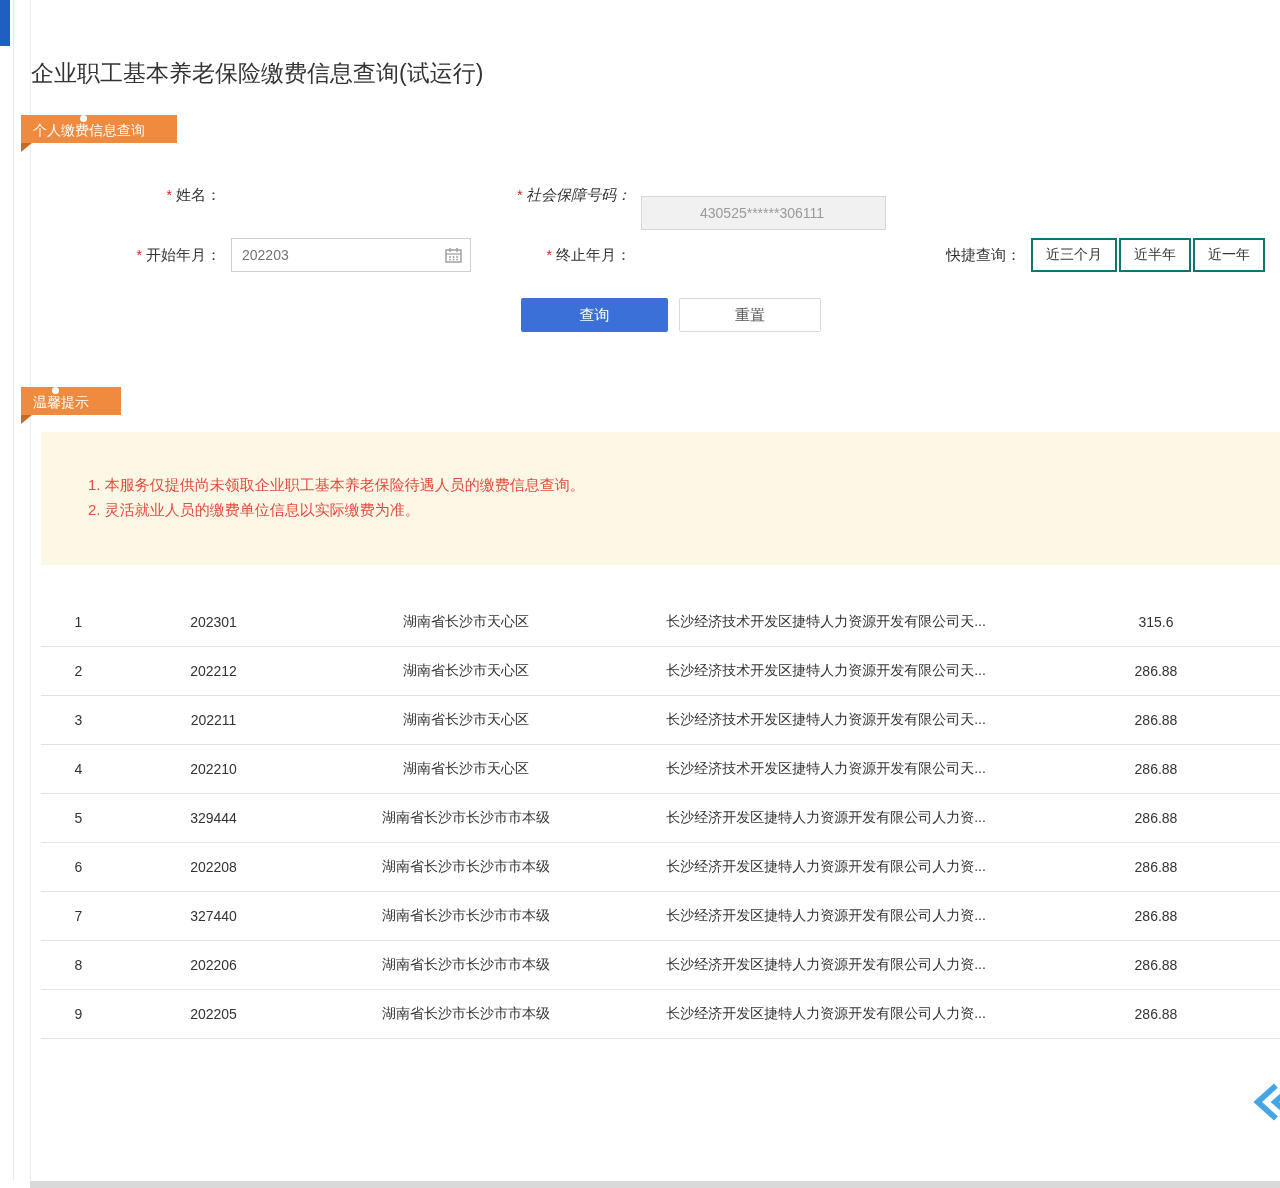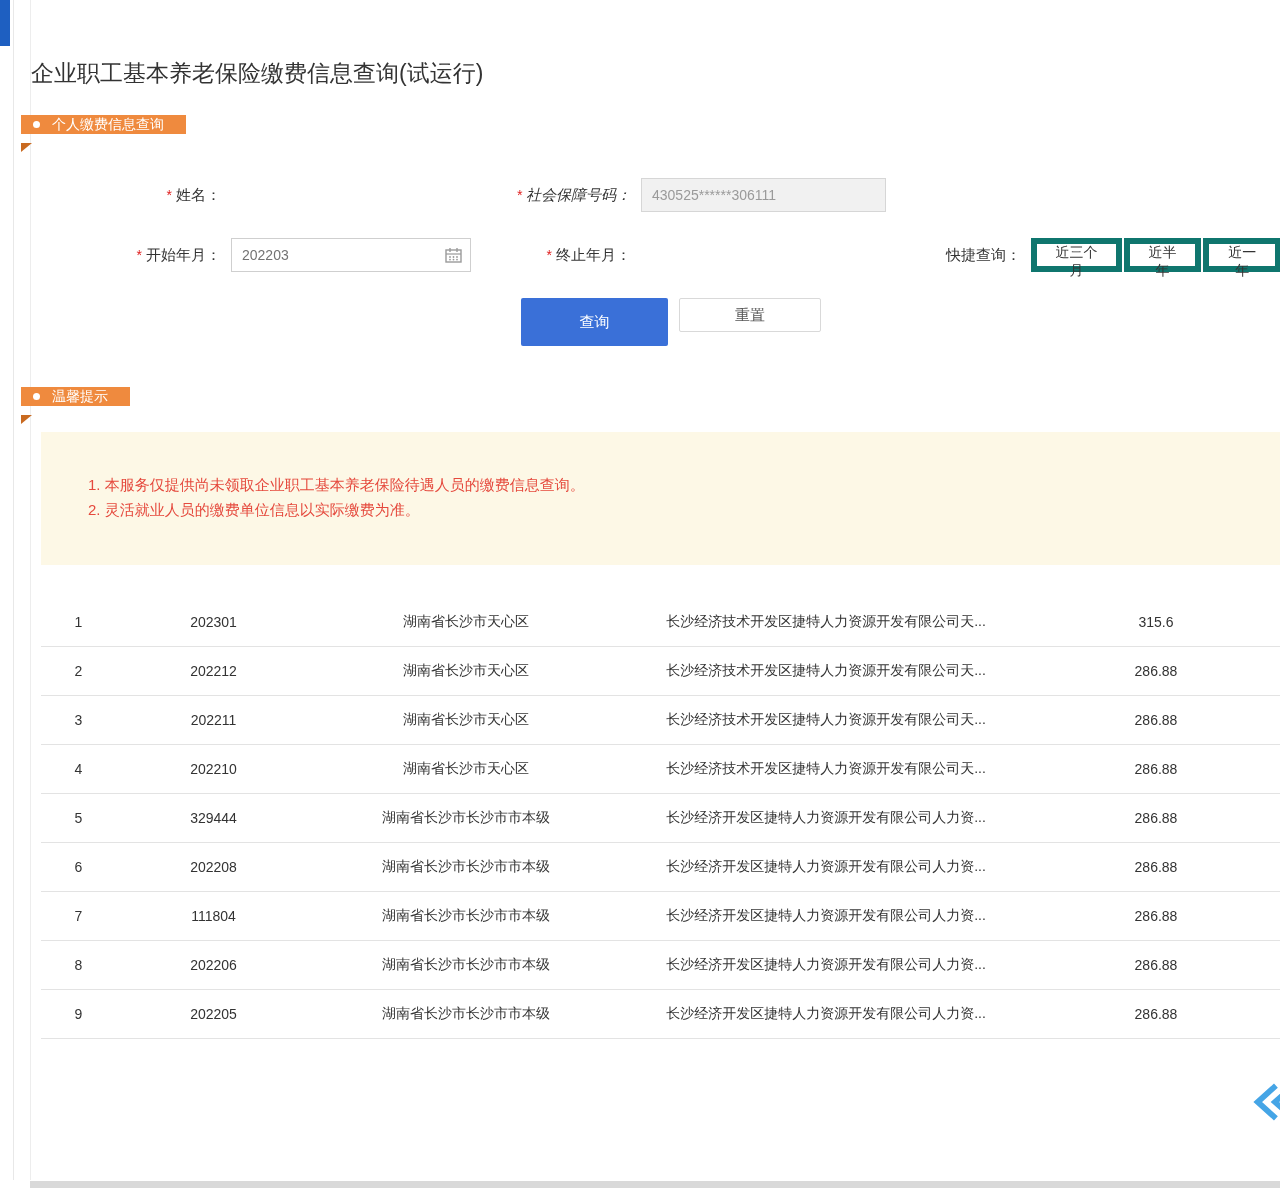--- a/index.html
+++ b/index.html
@@ -12,51 +12,51 @@
   
   .left-strip{position:absolute;left:0;top:0;width:13px;height:1180px;background:#fff;border-right:1px solid #e8e8e8;}
   .sidebar-accent{position:absolute;left:0;top:0;width:10px;height:46px;background:#1e5fc1;}
 
   
   .main-panel{position:absolute;left:30px;top:0;width:1250px;height:1180px;background:#fff;border-left:1px solid #ededed;}
 
   .page-title{position:absolute;left:0;top:58px;width:1250px;text-align:left;font-size:23px;font-weight:400;color:#333;margin:0;}
 
   
-  .section-tag{position:absolute;left:-10px;height:19px;background:#ef8a3e;color:#fff;font-size:14px;
-    display:flex;align-items:center;padding:0 22px 0 12px;}
+  .section-tag{position:absolute;left:-10px;height:28px;background:#ef8a3e;color:#fff;font-size:14px;
+    display:flex;align-items:center;padding:0 32px 0 12px;flex-direction:column;}
   .tag-bullet{width:7px;height:7px;border-radius:50%;background:#fff;margin-right:12px;display:inline-block;}
   .tag-fold{position:absolute;left:0;top:28px;width:0;height:0;border-top:9px solid #c96a20;border-right:11px solid transparent;}
   .tag-query{top:115px;}
   .tag-tips{top:387px;}
 
   
   .flabel{position:absolute;height:34px;line-height:34px;font-size:15px;color:#333;text-align:right;}
   .req{color:#e02020;margin-right:4px;font-size:14px;}
   .ro-box{position:absolute;height:34px;box-sizing:border-box;background:#f1f1f1;border:1px solid #d6d6d6;display:flex;align-items:center;}
   .ro-box input{border:none;outline:none;background:transparent;width:100%;padding:0 10px;font-size:14px;color:#9a9a9a;font-family:inherit;}
   .date-box{position:absolute;height:34px;box-sizing:border-box;background:#fff;border:1px solid #cfcfcf;display:flex;align-items:center;}
   .date-box input{border:none;outline:none;background:transparent;flex:1;padding:0 10px;font-size:14px;color:#737373;font-family:inherit;}
   .cal-icon{width:17px;height:16px;margin-right:8px;flex:none;cursor:pointer;}
 
   .lbl-name{left:60px;top:178px;width:130px;}
   .box-name{left:200px;top:178px;width:240px;}
   .lbl-ssn{left:425px;top:178px;width:175px;font-style:italic;}
-  .box-ssn{left:610px;top:178px;width:245px;}
+  .box-ssn{left:610px;top:196px;width:245px;padding-left:48px;}
   .lbl-start{left:60px;top:238px;width:130px;}
   .box-start{left:200px;top:238px;width:240px;}
   .lbl-end{left:425px;top:238px;width:175px;}
   .box-end{left:610px;top:238px;width:245px;}
 
   .quick-label{position:absolute;left:900px;top:238px;width:90px;height:34px;line-height:34px;font-size:15px;color:#333;text-align:right;}
   .quick-group{position:absolute;left:1000px;top:238px;display:flex;gap:2px;}
-  .qbtn{height:34px;box-sizing:border-box;background:#fff;border:6px solid #0f766e;color:#333;font-size:14px;
+  .qbtn{height:34px;box-sizing:border-box;background:#fff;border:2px solid #0f766e;color:#333;font-size:14px;
     padding:0 13px;cursor:pointer;font-family:inherit;}
 
-  .btn-query{position:absolute;left:490px;top:298px;width:147px;height:48px;background:#3a70d8;color:#fff;border:none;
+  .btn-query{position:absolute;left:490px;top:298px;width:147px;height:34px;background:#3a70d8;color:#fff;border:none;
     font-size:15px;border-radius:2px;cursor:pointer;font-family:inherit;}
   .btn-reset{position:absolute;left:648px;top:298px;width:142px;height:34px;background:#fff;color:#555;border:1px solid #d9d9d9;
     font-size:15px;border-radius:2px;cursor:pointer;box-sizing:border-box;font-family:inherit;}
 
   
   .notice-box{position:absolute;left:10px;top:432px;width:1240px;height:133px;background:#fdf8e6;box-sizing:border-box;
     padding:40px 0 0 47px;}
   .notice-line{font-size:15px;color:#e5493d;line-height:25px;}
 
   
@@ -186,21 +186,21 @@
           </div>
           <div class="trow">
             <div class="cell c0">6</div>
             <div class="cell c1">202208</div>
             <div class="cell c2">湖南省长沙市长沙市市本级</div>
             <div class="cell c3">长沙经济开发区捷特人力资源开发有限公司人力资...</div>
             <div class="cell c4">286.88</div>
           </div>
           <div class="trow">
             <div class="cell c0">7</div>
-            <div class="cell c1">111804</div>
+            <div class="cell c1">327440</div>
             <div class="cell c2">湖南省长沙市长沙市市本级</div>
             <div class="cell c3">长沙经济开发区捷特人力资源开发有限公司人力资...</div>
             <div class="cell c4">286.88</div>
           </div>
           <div class="trow">
             <div class="cell c0">8</div>
             <div class="cell c1">202206</div>
             <div class="cell c2">湖南省长沙市长沙市市本级</div>
             <div class="cell c3">长沙经济开发区捷特人力资源开发有限公司人力资...</div>
             <div class="cell c4">286.88</div>

